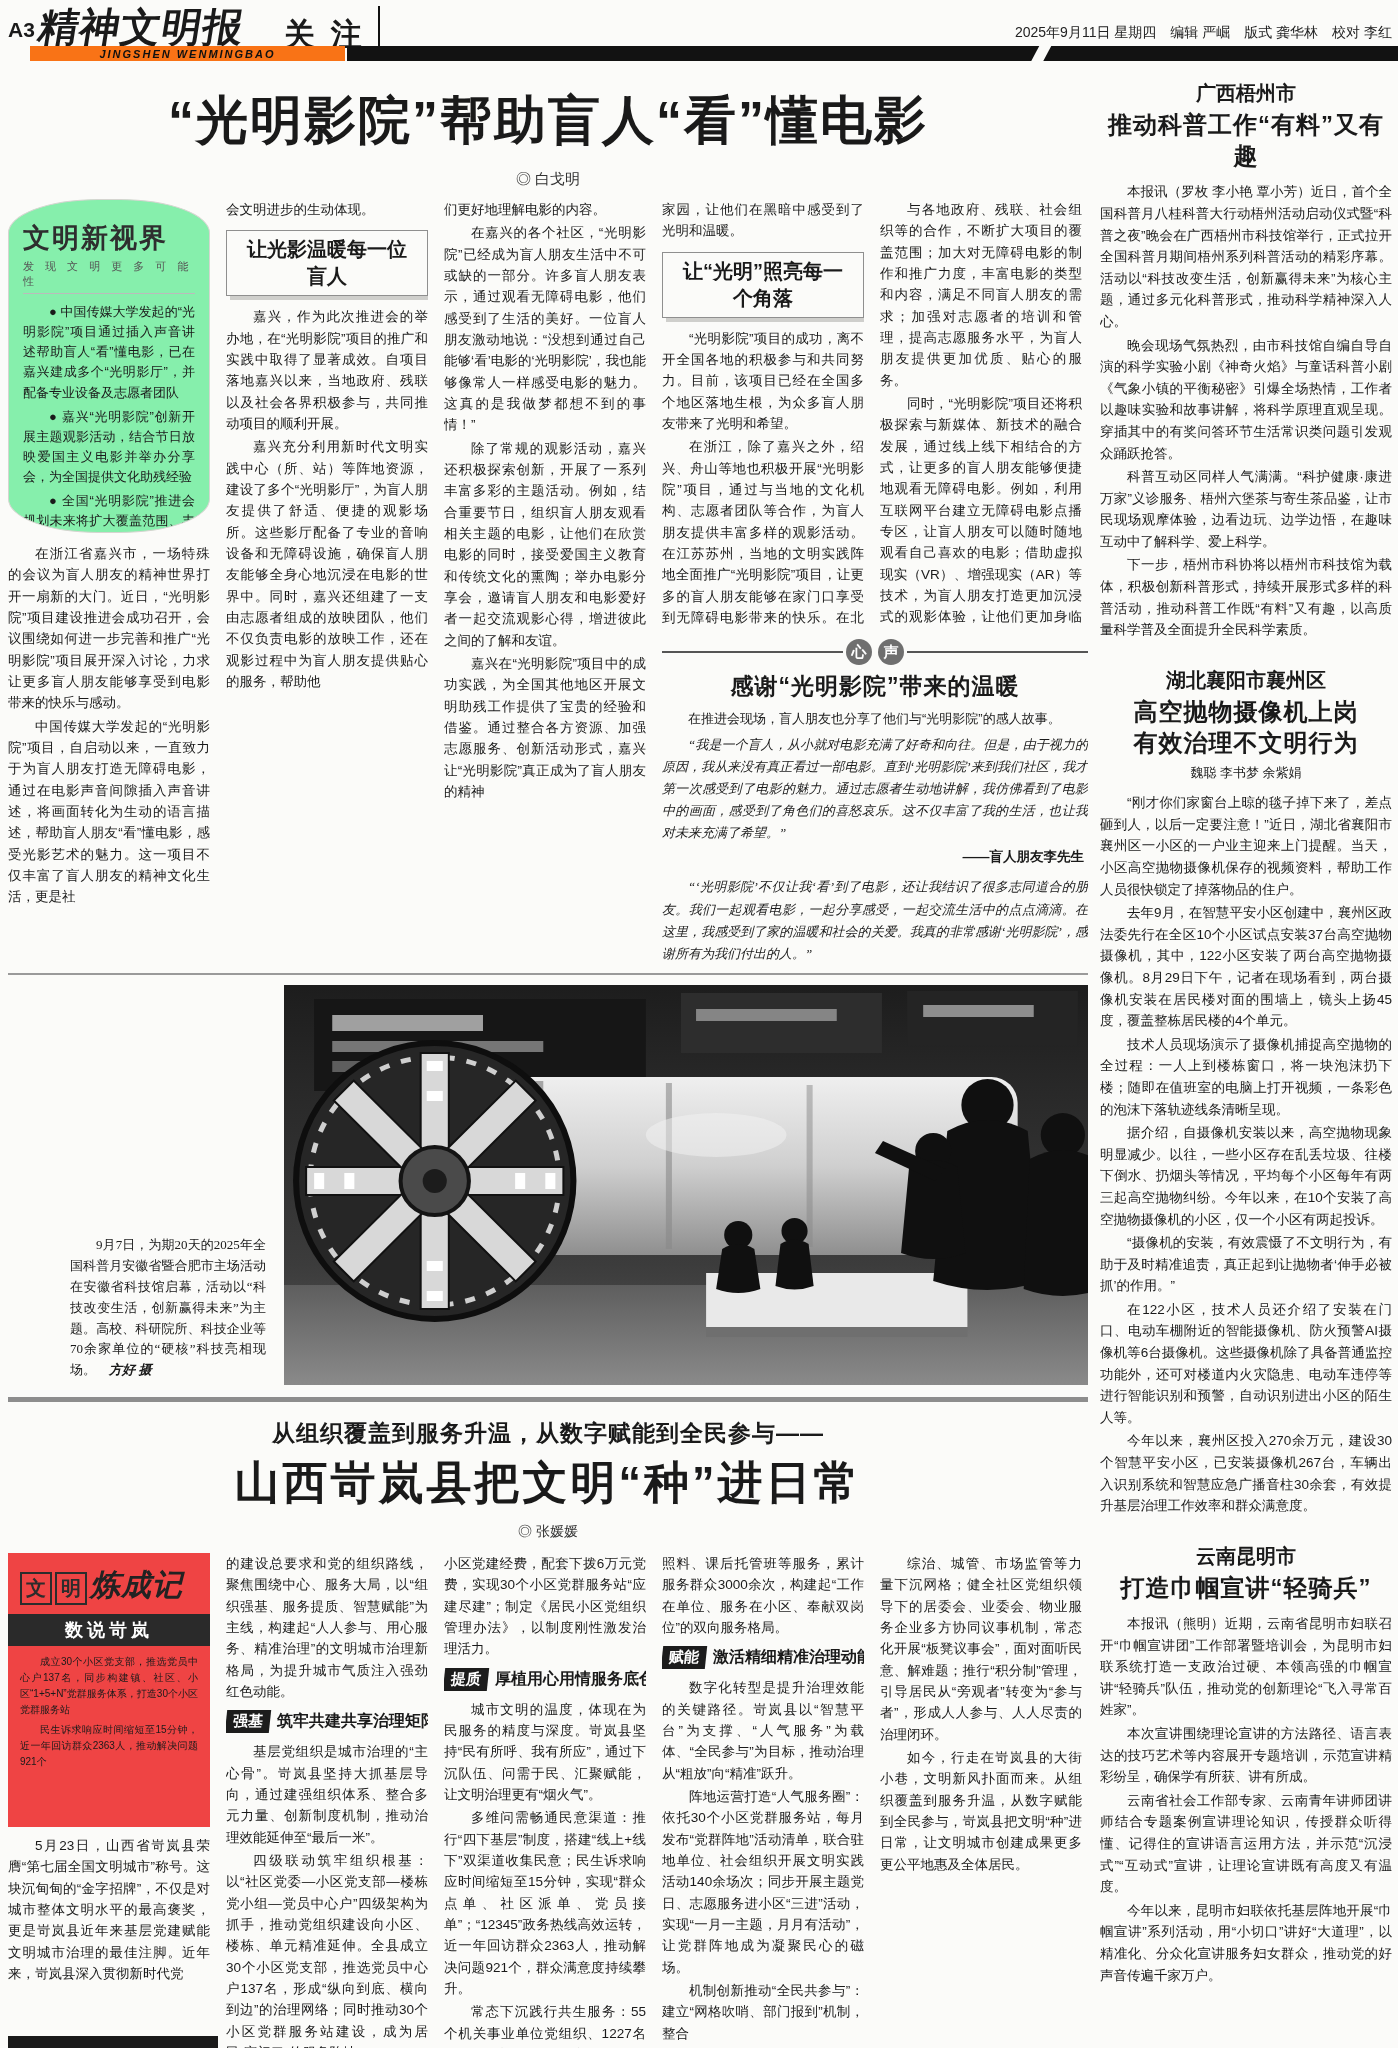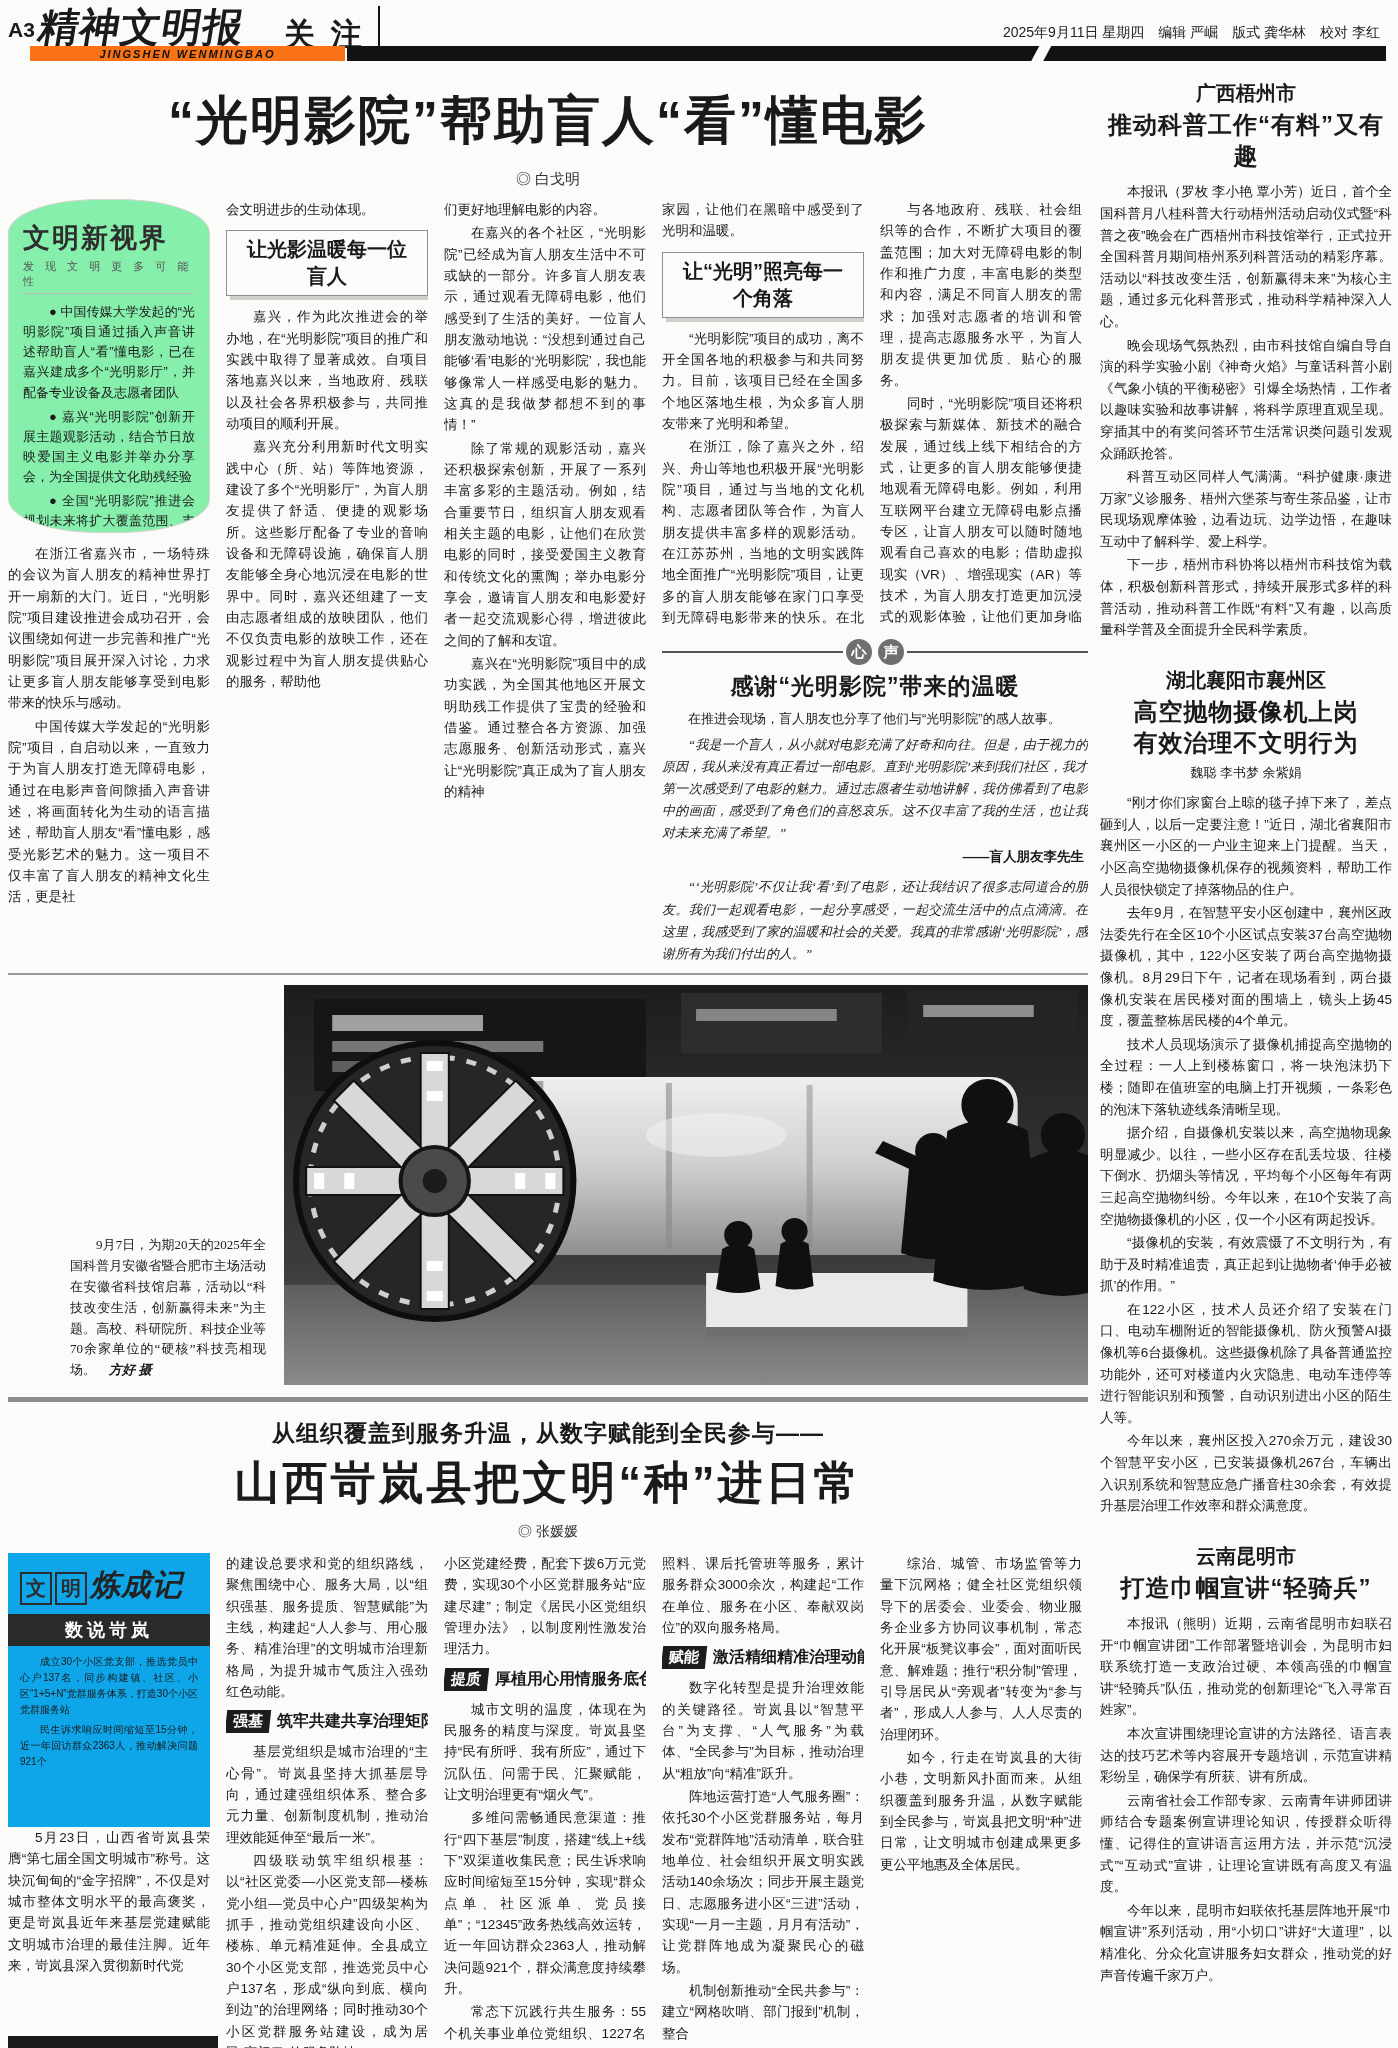--- a/index.html
+++ b/index.html
@@ -1,19 +1,19 @@
 <!DOCTYPE html>
 <html><head>
 <meta charset="utf-8">
 <style>
   html,body{margin:0;padding:0;background:#e8e8e4;}
   .page{position:relative;width:1398px;height:2048px;margin:0 auto;background:#fbfbf9;
         font-family:"Liberation Sans",sans-serif;color:#1a1a1a;overflow:hidden;}
   
-  .hdr{position:absolute;top:0;left:0;right:12px;height:62px;}
+  .hdr{position:absolute;top:0;left:0;right:0;height:62px;}
   .hdr-left{position:absolute;left:8px;top:6px;display:flex;align-items:flex-start;}
   .pageno{font-size:21px;font-weight:bold;margin-top:12px;}
   .masthead{font-family:"DejaVu Serif",serif;font-weight:bold;font-size:40px;line-height:42px;
             transform:skewX(-9deg);display:inline-block;letter-spacing:1px;margin-left:4px;}
   .section-name{font-size:31px;font-weight:bold;letter-spacing:16px;margin:8px 0 0 40px;}
   .vline{position:absolute;left:378px;top:6px;width:2px;height:44px;background:#111;}
   .pinyin-bar{position:absolute;left:30px;top:46px;width:315px;height:15px;background:#f97316;
               display:flex;align-items:center;justify-content:center;}
   .pinyin-bar span{font-size:11px;font-style:italic;font-weight:bold;letter-spacing:2px;color:#101010;}
   .black-bar{position:absolute;left:347px;top:46px;right:0;height:15px;background:#121212;}
@@ -61,21 +61,21 @@
   
   .kicker{font-size:23px;font-weight:bold;text-align:center;margin:16px 0 2px;letter-spacing:1px;}
   .headline2{font-size:45px;font-weight:bold;text-align:center;letter-spacing:3px;margin:4px 0 0;}
   .author2{text-align:center;font-size:14px;color:#333;margin:10px 0 12px;}
   .cols2{position:relative;height:560px;overflow:hidden;}
   .tagline{margin:8px 0;text-align:center;white-space:nowrap;}
   .ktag{display:inline-block;background:#1c1c1c;color:#fff;font-size:15px;font-weight:bold;
         padding:2px 7px;transform:skewX(-6deg);}
   .ktitle{font-size:16px;font-weight:bold;margin-left:7px;}
   
-  .forgebox{background:#0ea5e9;padding:12px 12px 10px;height:252px;overflow:hidden;}
+  .forgebox{background:#ef4444;padding:12px 12px 10px;height:252px;overflow:hidden;margin-bottom:8px;}
   .forge-logo{white-space:nowrap;margin-bottom:8px;}
   .forge-char{display:inline-block;border:2px solid #2c2c2c;font-size:20px;font-weight:bold;
               padding:1px 4px;margin-right:3px;color:#2c2c2c;}
   .forge-name{font-size:30px;font-weight:bold;font-style:italic;color:#222;letter-spacing:1px;}
   .statbar{background:#2a2a2a;color:#fff;font-size:18px;font-weight:bold;text-align:center;
            letter-spacing:4px;padding:4px 0;margin:0 -12px 8px;}
   .forgebox p{font-size:10px;line-height:1.6;text-align:justify;text-indent:2em;margin:0 0 4px;}
   .footer-mark{position:absolute;left:8px;top:2036px;width:210px;height:12px;background:#1a1a1a;}
   
   .rail{position:absolute;left:1100px;top:62px;width:292px;height:1986px;overflow:hidden;}

